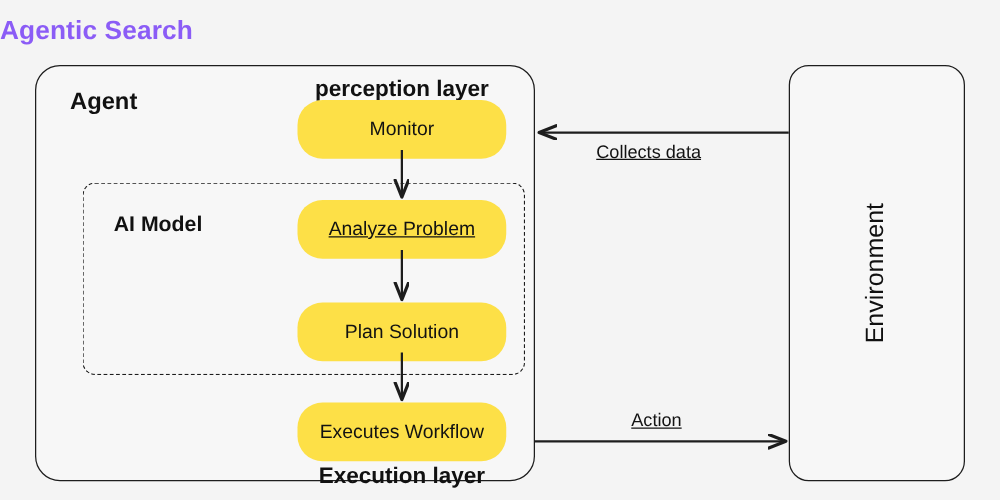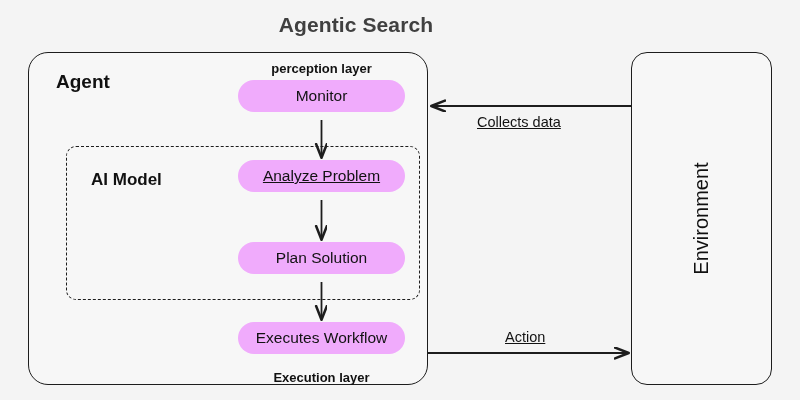--- a/index.html
+++ b/index.html
@@ -18,24 +18,24 @@
     position: absolute;
     left: 0; top: 0;
     width: 800px;
     height: 400px;
   }
   .title {
     position: absolute;
     left: 0;
     top: 13px;
     width: 712px;
-    text-align: center;
+    text-align: left;
     font-size: 21px;
     font-weight: bold;
-    color: #404040;
+    color: #8b5cf6;
     letter-spacing: 0.1px;
   }
 
   
   .agent-box {
     position: absolute;
     left: 28px;
     top: 52px;
     width: 400px;
     height: 333px;
@@ -72,42 +72,42 @@
     font-size: 17px;
     font-weight: bold;
     color: #111;
   }
 
   
   .node {
     position: absolute;
     left: 238px;
     width: 167px;
-    height: 32px;
-    box-sizing: border-box;
-    background: #f0abfc;
+    height: 47px;
+    box-sizing: border-box;
+    background: #fde047;
     border-radius: 20px;
     display: flex;
     align-items: center;
     justify-content: center;
     font-size: 15.5px;
     color: #121212;
   }
   .node-monitor   { top: 80px;  }
   .node-analyze   { top: 160px; text-decoration: underline; }
   .node-plan      { top: 242px; }
   .node-executes  { top: 322px; }
 
   
   .layer-caption {
     position: absolute;
     left: 238px;
     width: 167px;
     text-align: center;
-    font-size: 13px;
+    font-size: 18px;
     font-weight: bold;
     color: #111;
   }
   .caption-perception { top: 61px; }
   .caption-execution  { top: 370px; }
 
   
   .env-box {
     position: absolute;
     left: 631px;

